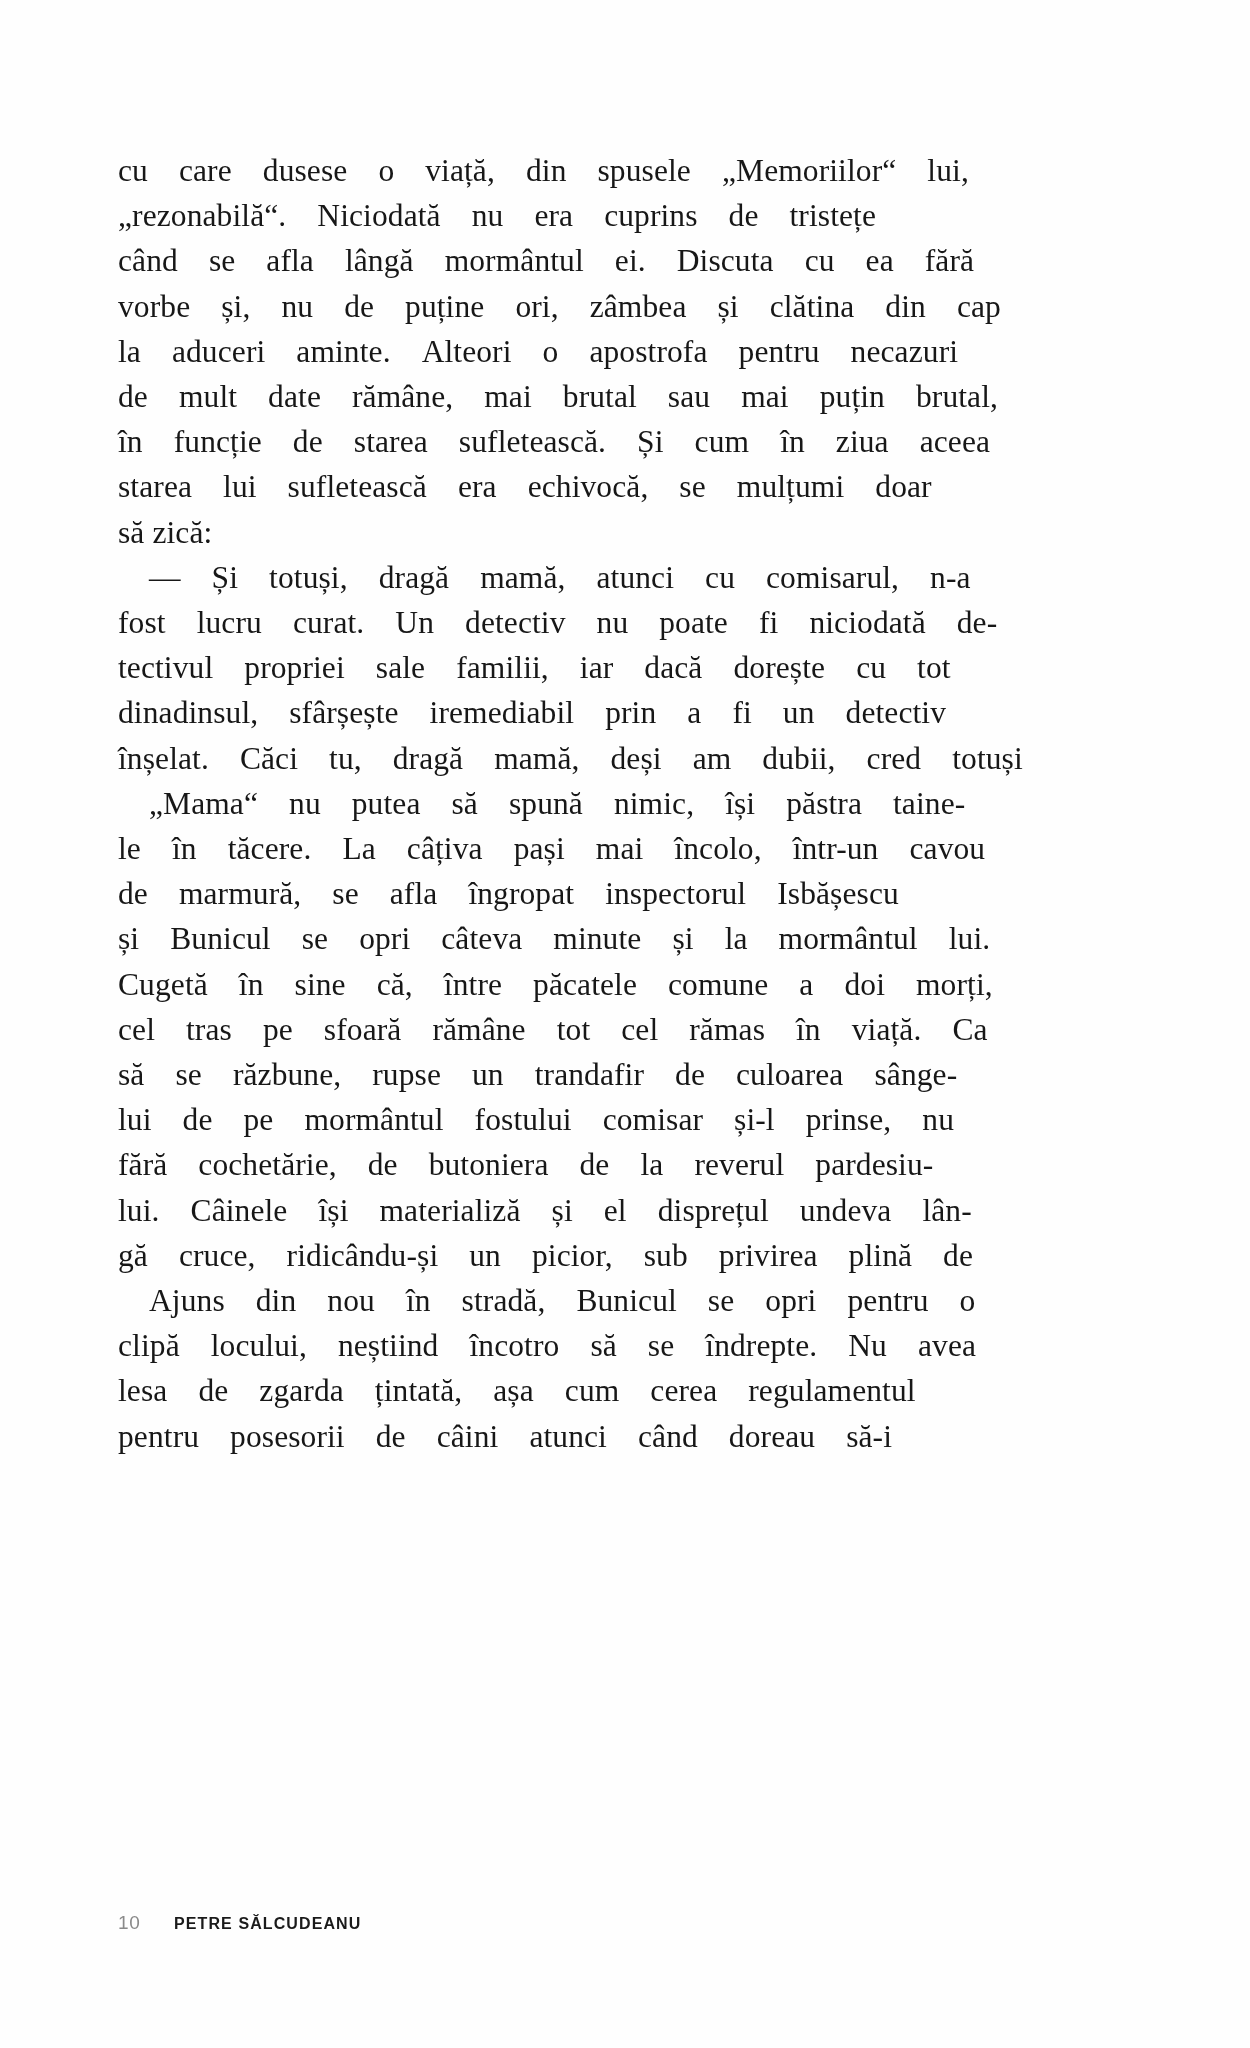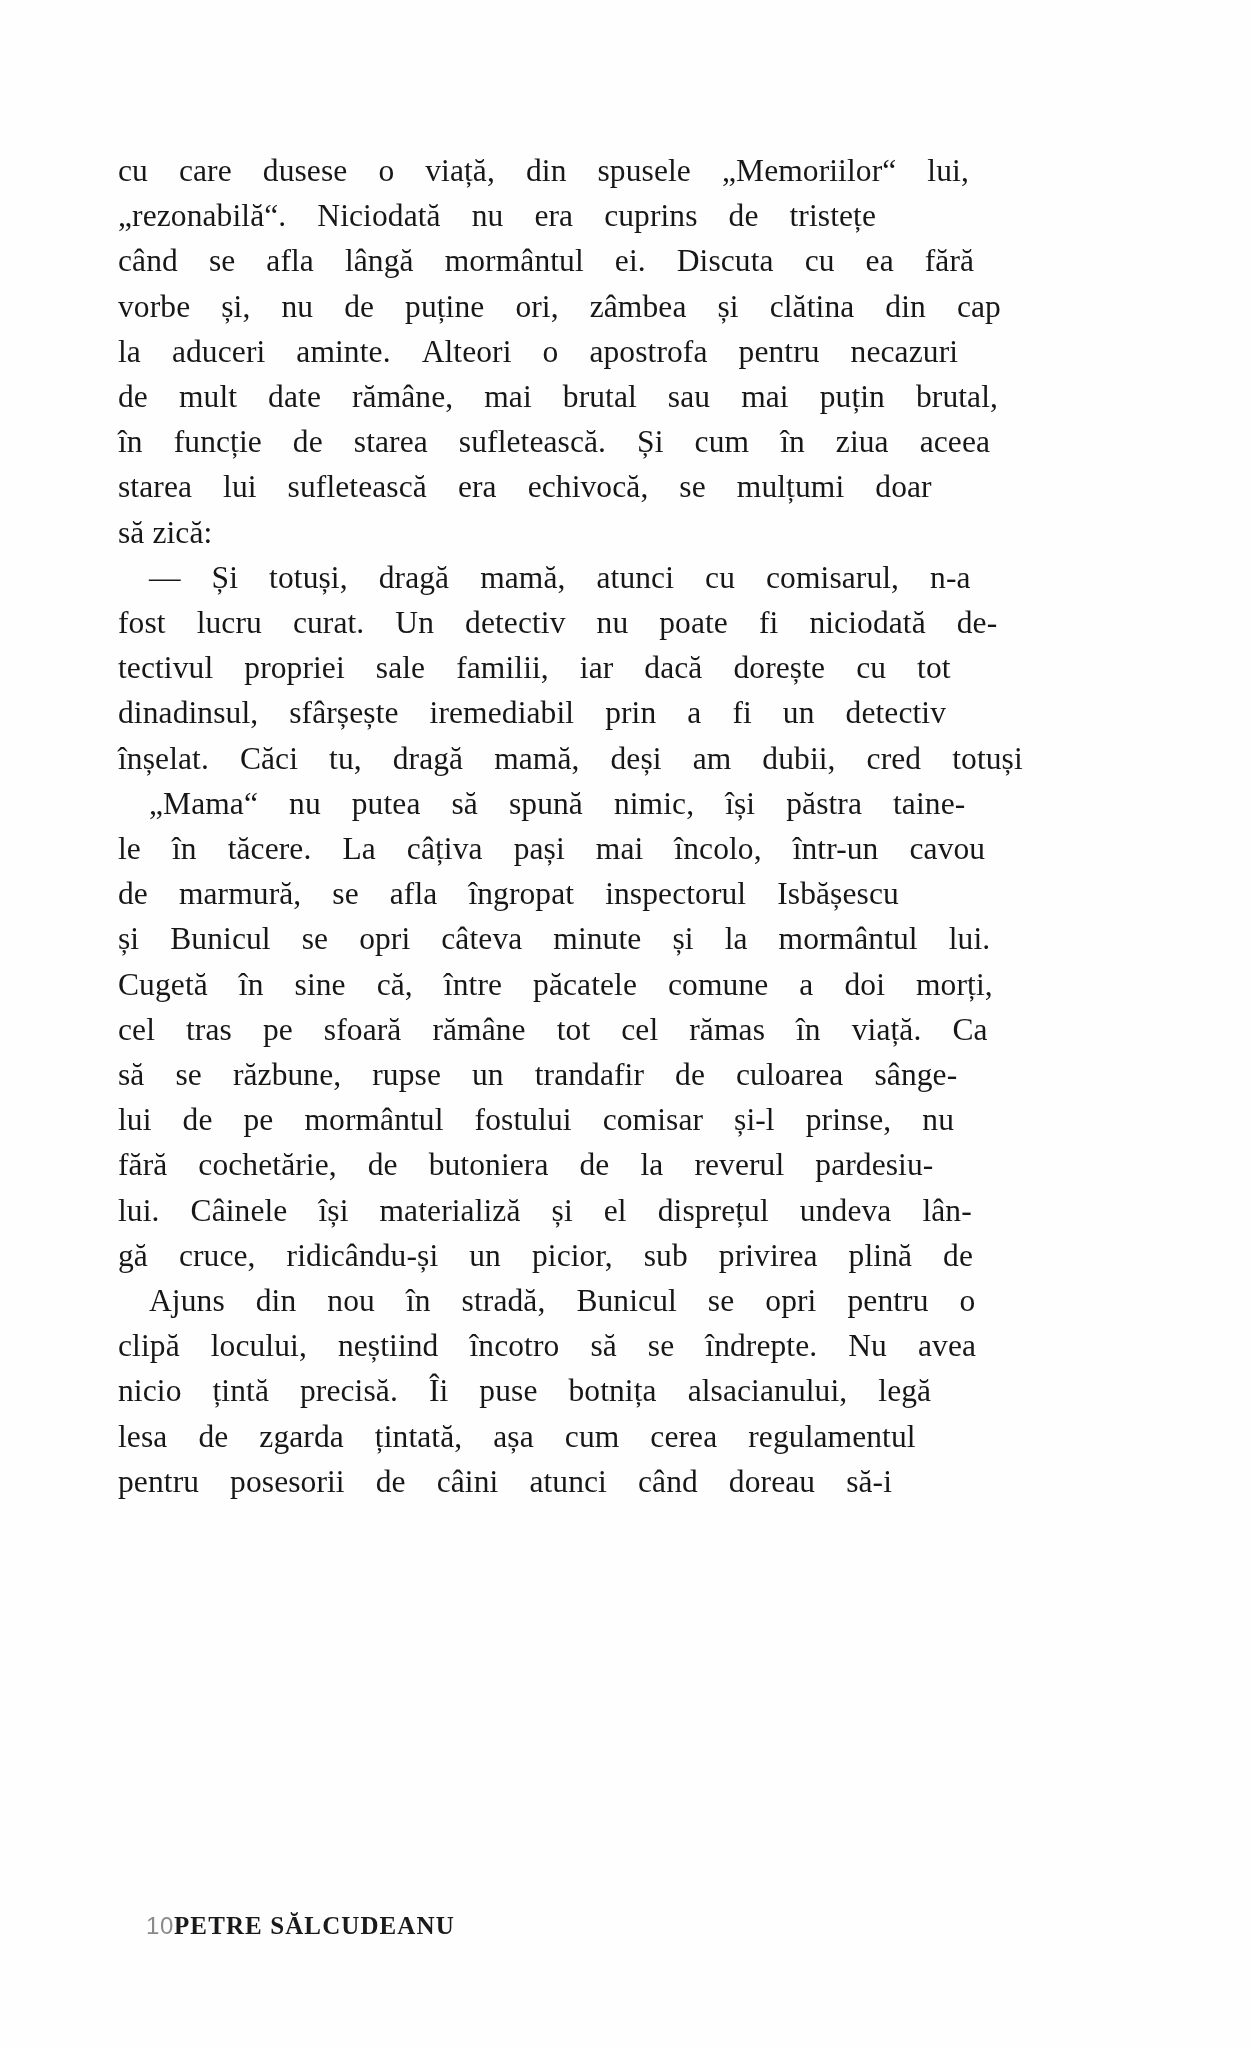--- a/index.html
+++ b/index.html
@@ -54,29 +54,28 @@
   .footer {
     position: absolute;
     left: 118px;
     top: 1912px;
     width: 740px;
     display: flex;
     align-items: baseline;
   }
   .folio {
     font-family: "Liberation Sans", "DejaVu Sans", sans-serif;
-    font-size: 24px;
+    font-size: 19px;
     color: #8a8a8a;
     letter-spacing: 0.6px;
     width: 56px;
-    text-align: right;
   }
   .running-head {
-    font-family: Liberation Serif, serif;
-    font-size: 25px;
+    font-family: Liberation Sans, sans-serif;
+    font-size: 16px;
     font-weight: bold;
     letter-spacing: 1.1px;
     color: #1a1a1a;
   }
 </style>
 </head>
 <body>
 
 <div class="page">
 
@@ -101,21 +100,20 @@
       <div class="line just"><span>și</span><span>Bunicul</span><span>se</span><span>opri</span><span>câteva</span><span>minute</span><span>și</span><span>la</span><span>mormântul</span><span>lui.</span></div>
       <div class="line just"><span>Cugetă</span><span>în</span><span>sine</span><span>că,</span><span>între</span><span>păcatele</span><span>comune</span><span>a</span><span>doi</span><span>morți,</span></div>
       <div class="line just"><span>cel</span><span>tras</span><span>pe</span><span>sfoară</span><span>rămâne</span><span>tot</span><span>cel</span><span>rămas</span><span>în</span><span>viață.</span><span>Ca</span></div>
       <div class="line just"><span>să</span><span>se</span><span>răzbune,</span><span>rupse</span><span>un</span><span>trandafir</span><span>de</span><span>culoarea</span><span>sânge-</span></div>
       <div class="line just"><span>lui</span><span>de</span><span>pe</span><span>mormântul</span><span>fostului</span><span>comisar</span><span>și-l</span><span>prinse,</span><span>nu</span></div>
       <div class="line just"><span>fără</span><span>cochetărie,</span><span>de</span><span>butoniera</span><span>de</span><span>la</span><span>reverul</span><span>pardesiu-</span></div>
       <div class="line just"><span>lui.</span><span>Câinele</span><span>își</span><span>materializă</span><span>și</span><span>el</span><span>disprețul</span><span>undeva</span><span>lân-</span></div>
       <div class="line just"><span>gă</span><span>cruce,</span><span>ridicându-și</span><span>un</span><span>picior,</span><span>sub</span><span>privirea</span><span>plină</span><span>de</span></div>
       <div class="line just"><span class="indent"></span><span>Ajuns</span><span>din</span><span>nou</span><span>în</span><span>stradă,</span><span>Bunicul</span><span>se</span><span>opri</span><span>pentru</span><span>o</span></div>
       <div class="line just"><span>clipă</span><span>locului,</span><span>neștiind</span><span>încotro</span><span>să</span><span>se</span><span>îndrepte.</span><span>Nu</span><span>avea</span></div>
-      <div class="line just"><span>nicio</span><span>țintă</span><span>precisă.</span><span>Îi</span><span>puse</span><span>botnița</span><span>alsacianului,</span><span>legă</span></div>
       <div class="line just"><span>lesa</span><span>de</span><span>zgarda</span><span>țintată,</span><span>așa</span><span>cum</span><span>cerea</span><span>regulamentul</span></div>
       <div class="line just"><span>pentru</span><span>posesorii</span><span>de</span><span>câini</span><span>atunci</span><span>când</span><span>doreau</span><span>să-i</span></div>
     </div>
 
   <div class="footer">
     <div class="folio">10</div>
     <div class="running-head">PETRE SĂLCUDEANU</div>
   </div>
 
 </div>

